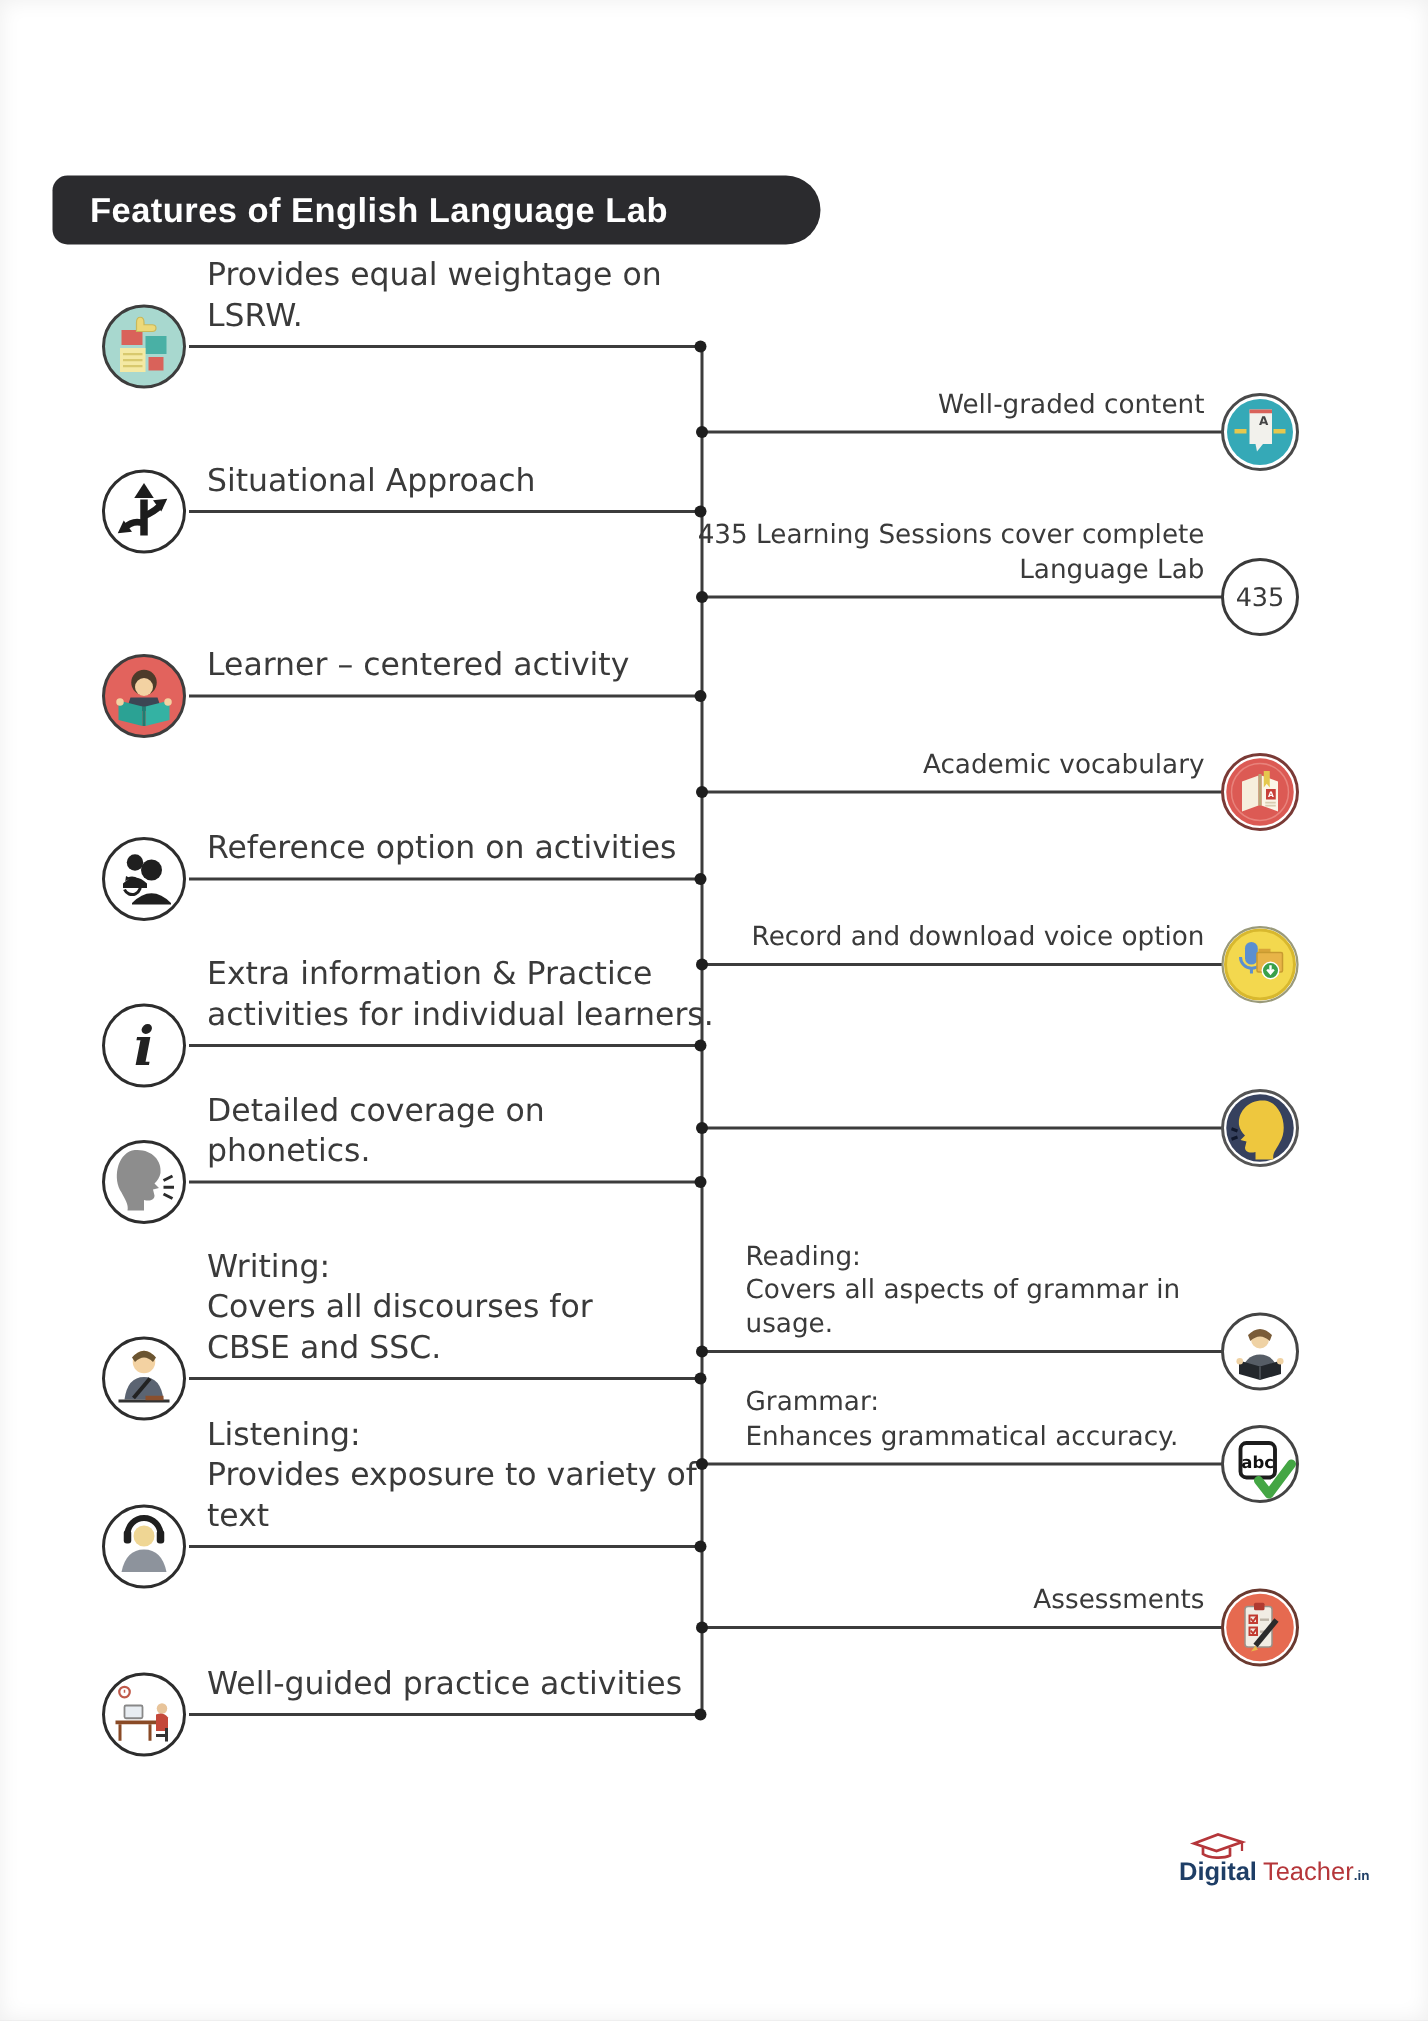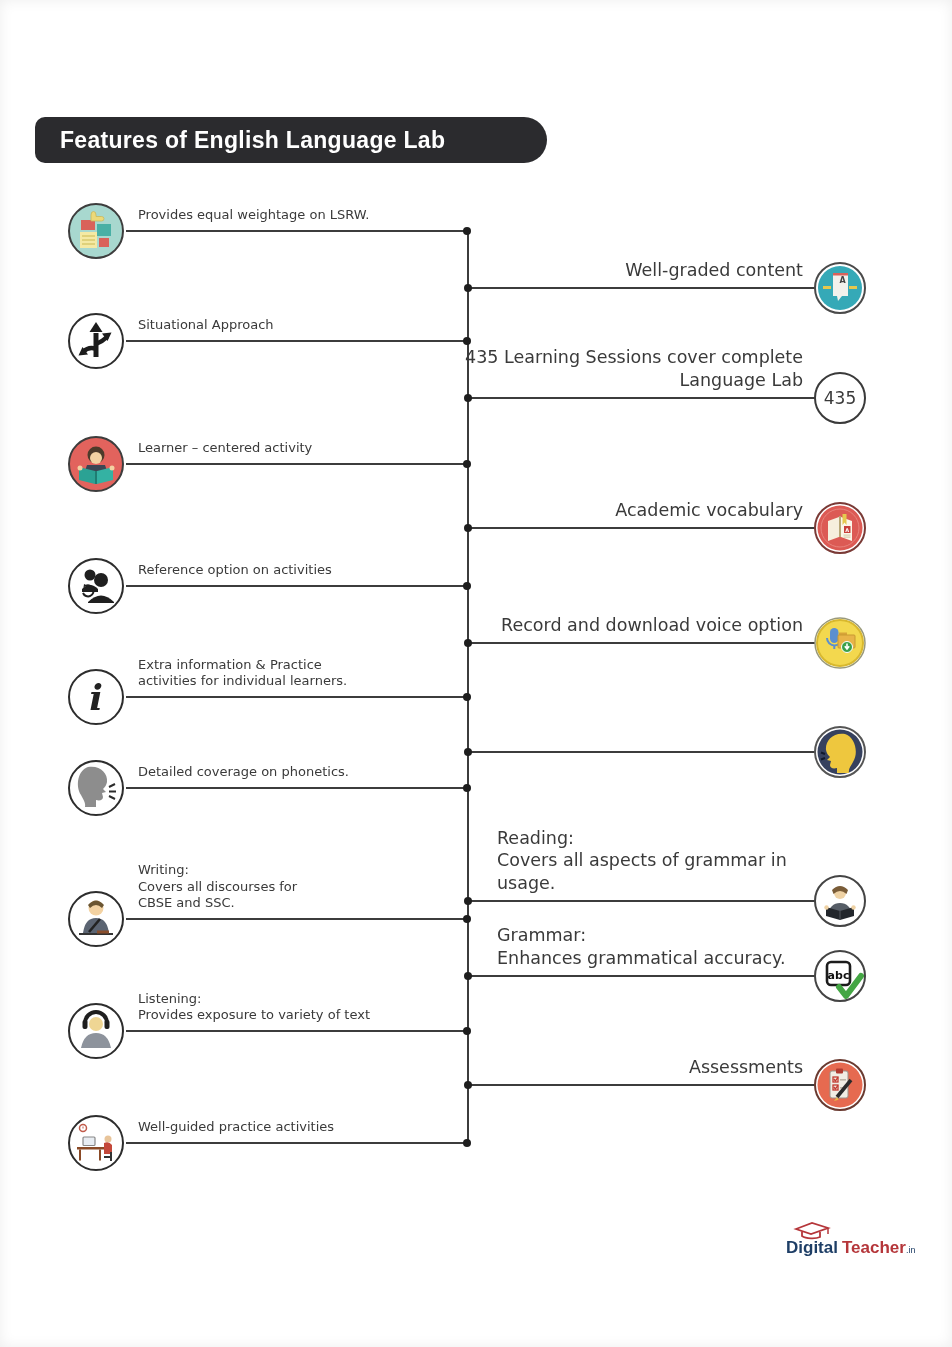--- a/index.html
+++ b/index.html
@@ -15,39 +15,39 @@
     font-weight:bold;font-size:23px;line-height:46px;padding-left:25px;
     box-sizing:border-box;letter-spacing:.3px;
   }
   .spine{position:absolute;left:467px;top:231px;width:2px;height:913px;background:#3c3c3c;}
   .lrow{position:absolute;left:66px;width:402px;height:60px;}
   .lrow .hline{position:absolute;left:60px;right:0;top:29px;height:2px;background:#3c3c3c;}
   .lrow .icon{position:absolute;left:0;top:0;width:60px;height:60px;}
   .lrow .dot{position:absolute;right:-3px;top:26px;width:8px;height:8px;border-radius:50%;background:#1e1e1e;}
   .lrow .label{
     position:absolute;left:72px;bottom:37px;width:max-content;max-width:340px;
-    font-size:13px;line-height:1.28;white-space:pre-line;color:#3a3a3a;
+    font-size:21px;line-height:1.28;white-space:pre-line;color:#3a3a3a;
   }
   .rrow{position:absolute;left:469px;width:398px;height:54px;}
   .rrow .hline{position:absolute;left:0;right:52px;top:26px;height:2px;background:#3c3c3c;}
   .rrow .icon{position:absolute;right:0;top:0;width:54px;height:54px;}
   .rrow .dot{position:absolute;left:-5px;top:23px;width:8px;height:8px;border-radius:50%;background:#1e1e1e;}
   .rrow .label{
     position:absolute;bottom:34px;width:max-content;max-width:380px;
     font-size:17.5px;line-height:1.28;white-space:pre-line;color:#3a3a3a;
   }
   .rrow .label.r{right:64px;text-align:right;}
   .rrow .label.l{left:28px;text-align:left;}
   svg{display:block;}
   .logo{position:absolute;left:786px;top:1220px;width:150px;height:52px;}
   .logo .cap{position:absolute;left:6px;top:0;}
   .logo .words{position:absolute;left:0;top:18px;width:150px;font-family:"Liberation Sans","DejaVu Sans",sans-serif;white-space:nowrap;}
   .logo .d1{font-weight:bold;font-size:17px;color:#1e3e66;}
-  .logo .d2{font-weight:bold;font-size:17px;color:#b5363a;margin-left:4px;}
-  .logo .d3{font-weight:normal;font-size:9px;color:#1e3e66;}
+  .logo .d2{font-weight:normal;font-size:17px;color:#b5363a;margin-left:4px;}
+  .logo .d3{font-weight:bold;font-size:9px;color:#1e3e66;}
 </style>
 </head>
 <body>
 
 <div class="page">
 
   <div class="title-pill">Features of English Language Lab</div>
 
   <div class="spine"></div>
 

